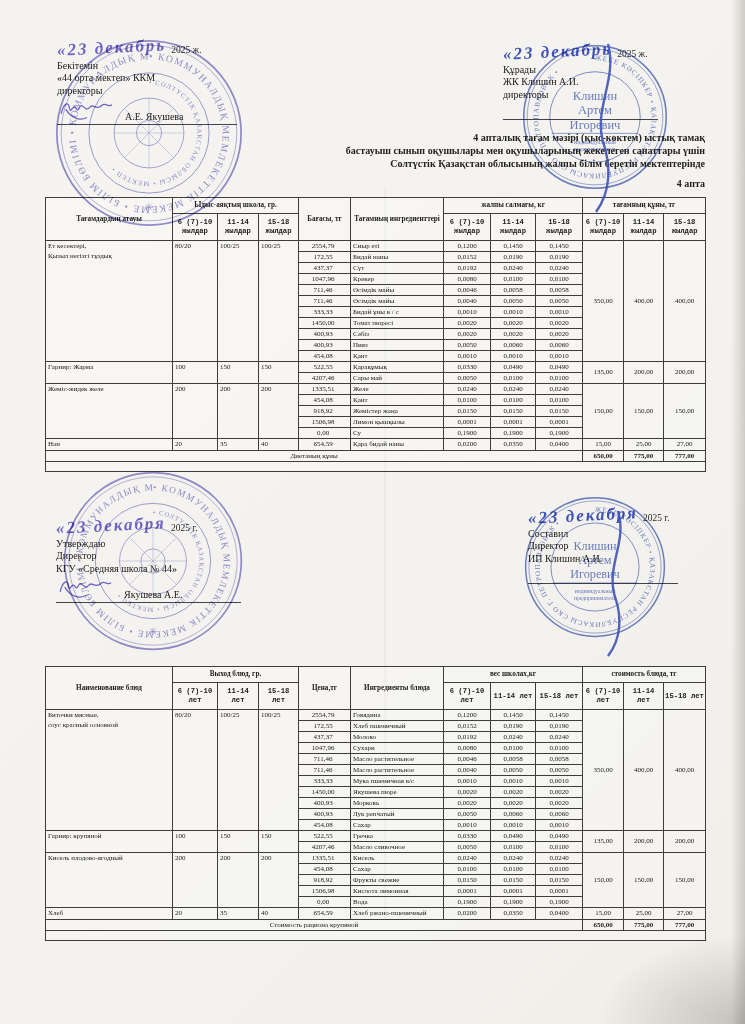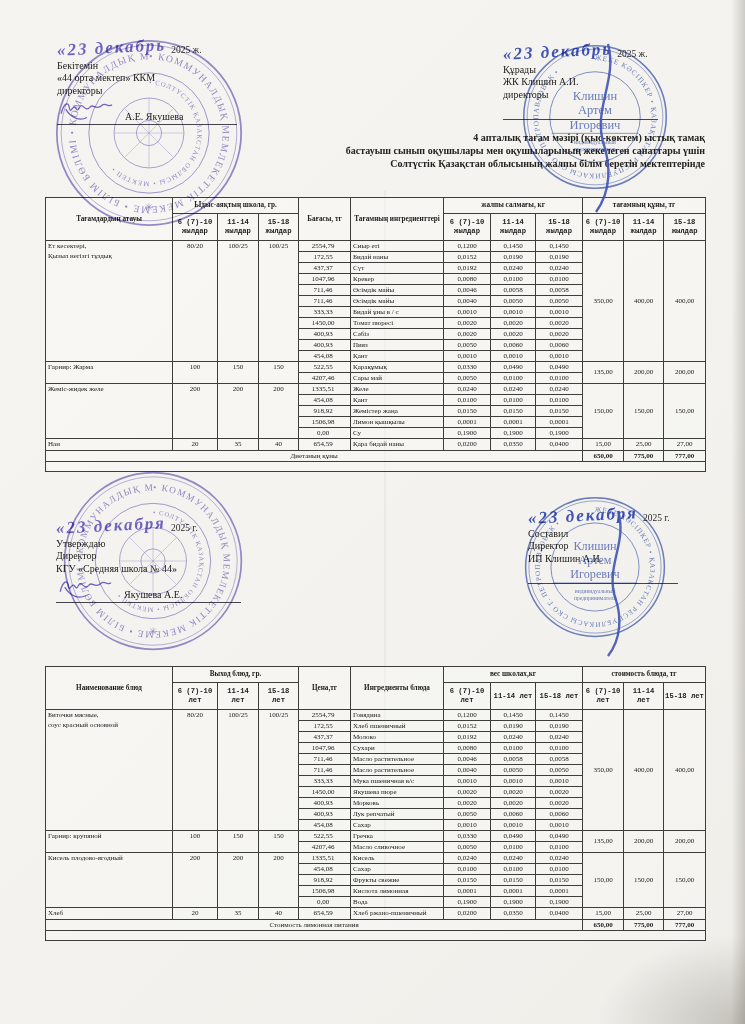--- a/index.html
+++ b/index.html
@@ -38,21 +38,21 @@
   .day-line{ font-size:10px; line-height:12px; }
 
   .menu-wrap{ position:absolute; left:45px; width:662px; z-index:2; }
   table.menu{ border-collapse:collapse; width:660px; table-layout:fixed; background:rgba(255,255,255,.28); }
   .menu th,.menu td{ border:1px solid #3e3d3a; padding:0 2px; overflow:hidden; }
   .menu th{ font-size:7.2px; font-weight:bold; line-height:1.25; white-space:normal; padding:1px 1px; }
   .menu thead tr:first-child th{ height:13px; }
   .menu th.age{ height:24px;font-family:Liberation Mono, monospace; }
   .menu td{ font-size:7px; height:10px; line-height:9px; white-space:nowrap; }
   .menu td.dish{ vertical-align:top; white-space:normal; line-height:9.5px; padding-top:1px; text-align:left;}
-  .menu td.out{ vertical-align:top; text-align:center; padding-top:1px; }
+  .menu td.out{ vertical-align:top; text-align:left; padding-top:1px; }
   .menu td.price{ text-align:center; padding-right:5px; }
   .menu td.ing{ text-align:left; }
   .menu td.num{ text-align:center; }
   .menu td.cost{ vertical-align:middle; text-align:center; }
   .menu td.total{ font-weight:bold; text-align:center; }
   .menu td.flabel{ text-align:center; }
   .menu tr.emptyrow td{ height:9px; }
 </style>
 </head>
 <body>
@@ -118,20 +118,21 @@
   </svg>
 
   <svg class="pen" style="left:572px;top:40px;width:70px;height:175px;" viewBox="0 0 70 175">
     <path d="M36,4 C46,40 20,70 32,105 C38,124 40,150 24,172" fill="none" stroke="currentColor" stroke-width="2.4" opacity="0.9"></path>
   </svg>
 
   <div class="title-block" style="top:131px;">
     <div class="title-line">4 апталық тағам мәзірі (қыс-көктем) ыстық тамақ</div>
     <div class="title-line">бастауыш сынып оқушылары мен оқушыларының жекелеген санаттары үшін</div>
     <div class="title-line">Солтүстік Қазақстан облысының жалпы білім беретін мектептерінде</div>
+    <div class="week-line">4 апта</div>
   </div>
 
   <div class="menu-wrap" style="top:197px;">
     <table class="menu" id="table-kk">
         <colgroup>
           <col style="width: 127px;">
           <col style="width: 45px;">
           <col style="width: 41px;">
           <col style="width: 40px;">
           <col style="width: 52px;">
@@ -594,21 +595,21 @@
             <td class="price">654,59</td>
             <td class="ing">Хлеб ржано-пшеничный</td>
             <td class="num">0,0200</td>
             <td class="num">0,0350</td>
             <td class="num">0,0400</td>
             <td class="cost" rowspan="1">15,00</td>
             <td class="cost" rowspan="1">25,00</td>
             <td class="cost" rowspan="1">27,00</td>
           </tr>
           <tr>
-            <td class="flabel" colspan="9">Стоимость лимонная питания</td>
+            <td class="flabel" colspan="9">Стоимость рациона крупяной</td>
             <td class="total">650,00</td>
             <td class="total">775,00</td>
             <td class="total">777,00</td>
           </tr>
           <tr class="emptyrow">
             <td colspan="12"></td>
           </tr>
         </tbody>
       </table>
   </div>

